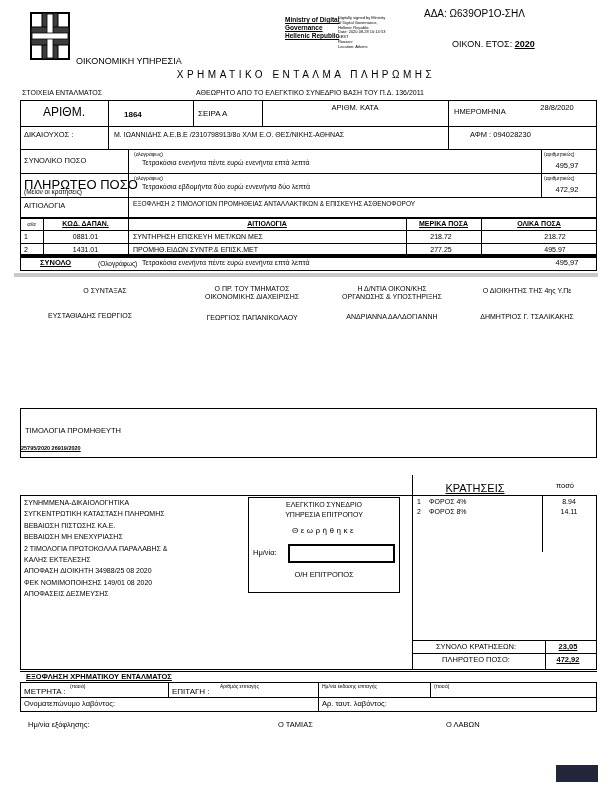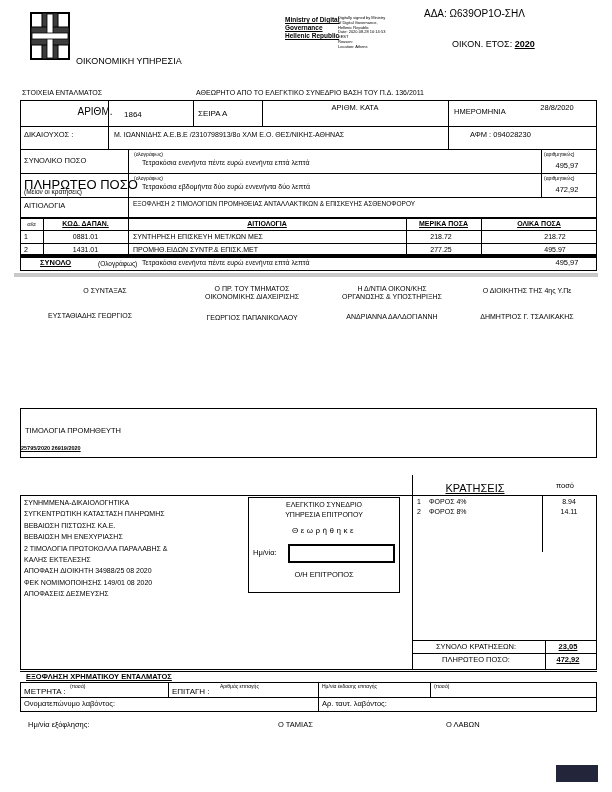--- a/index.html
+++ b/index.html
@@ -43,38 +43,39 @@
 EEST
 Reason:
 Location: Athens</div>
 
   <div class="t" style="left:424px;top:8px;font-size:10px;">ΑΔΑ: Ω639ΟΡ1Ο-ΣΗΛ</div>
   <div class="t" style="left:452px;top:39px;font-size:9px;">
     <span>ΟΙΚΟΝ. ΕΤΟΣ:</span>
     <span class="b">2020</span>
   </div>
 
+  <div class="t c letterspace" style="left:106px;top:69px;width:400px;font-size:10px;">ΧΡΗΜΑΤΙΚΟ ΕΝΤΑΛΜΑ ΠΛΗΡΩΜΗΣ</div>
 
   <div class="t" style="left:22px;top:89px;font-size:7px;">ΣΤΟΙΧΕΙΑ ΕΝΤΑΛΜΑΤΟΣ</div>
   <div class="t c" style="left:160px;top:89px;width:300px;font-size:7px;">ΑΘΕΩΡΗΤΟ ΑΠΟ ΤΟ ΕΛΕΓΚΤΙΚΟ ΣΥΝΕΔΡΙΟ ΒΑΣΗ ΤΟΥ Π.Δ. 136/2011</div>
 
   <div class="rect" style="left:20px;top:100px;width:577px;height:118px;"></div>
   <div class="hl" style="left:20px;top:126px;width:577px;"></div>
   <div class="hl" style="left:20px;top:149px;width:577px;"></div>
   <div class="hl" style="left:20px;top:173px;width:577px;"></div>
   <div class="hl" style="left:20px;top:197px;width:577px;"></div>
   <div class="vl" style="left:108px;top:100px;height:49px;"></div>
   <div class="vl" style="left:193px;top:100px;height:26px;"></div>
   <div class="vl" style="left:262px;top:100px;height:26px;"></div>
   <div class="vl" style="left:448px;top:100px;height:49px;"></div>
   <div class="vl" style="left:128px;top:149px;height:69px;"></div>
   <div class="vl" style="left:541px;top:149px;height:48px;"></div>
 
-  <div class="t c" style="left:20px;top:106px;width:88px;font-size:10px;padding-left:31px;">ΑΡΙΘΜ.</div>
-  <div class="t" style="left:124px;top:110px;font-size:8px;">1864</div>
+  <div class="t c" style="left:20px;top:106px;width:88px;font-size:12px;">ΑΡΙΘΜ.</div>
+  <div class="t" style="left:124px;top:110px;font-size:8px;font-weight:bold;">1864</div>
   <div class="t" style="left:198px;top:109px;font-size:8px;">ΣΕΙΡΑ Α</div>
   <div class="t c" style="left:262px;top:104px;width:186px;font-size:7.5px;">ΑΡΙΘΜ. ΚΑΤΑ</div>
   <div class="t" style="left:454px;top:108px;font-size:7.5px;">ΗΜΕΡΟΜΗΝΙΑ</div>
   <div class="t r" style="left:522px;top:104px;width:70px;font-size:7.5px;">28/8/2020</div>
 
   <div class="t" style="left:24px;top:131px;font-size:7.5px;">ΔΙΚΑΙΟΥΧΟΣ :</div>
   <div class="t" style="left:114px;top:131px;font-size:7px;">Μ. ΙΩΑΝΝΙΔΗΣ Α.Ε.Β.Ε /2310798913/8ο ΧΛΜ Ε.Ο. ΘΕΣ/ΝΙΚΗΣ-ΑΘΗΝΑΣ</div>
   <div class="t" style="left:470px;top:131px;font-size:7.5px;">
     <span>ΑΦΜ :</span>
     <span>094028230</span>

